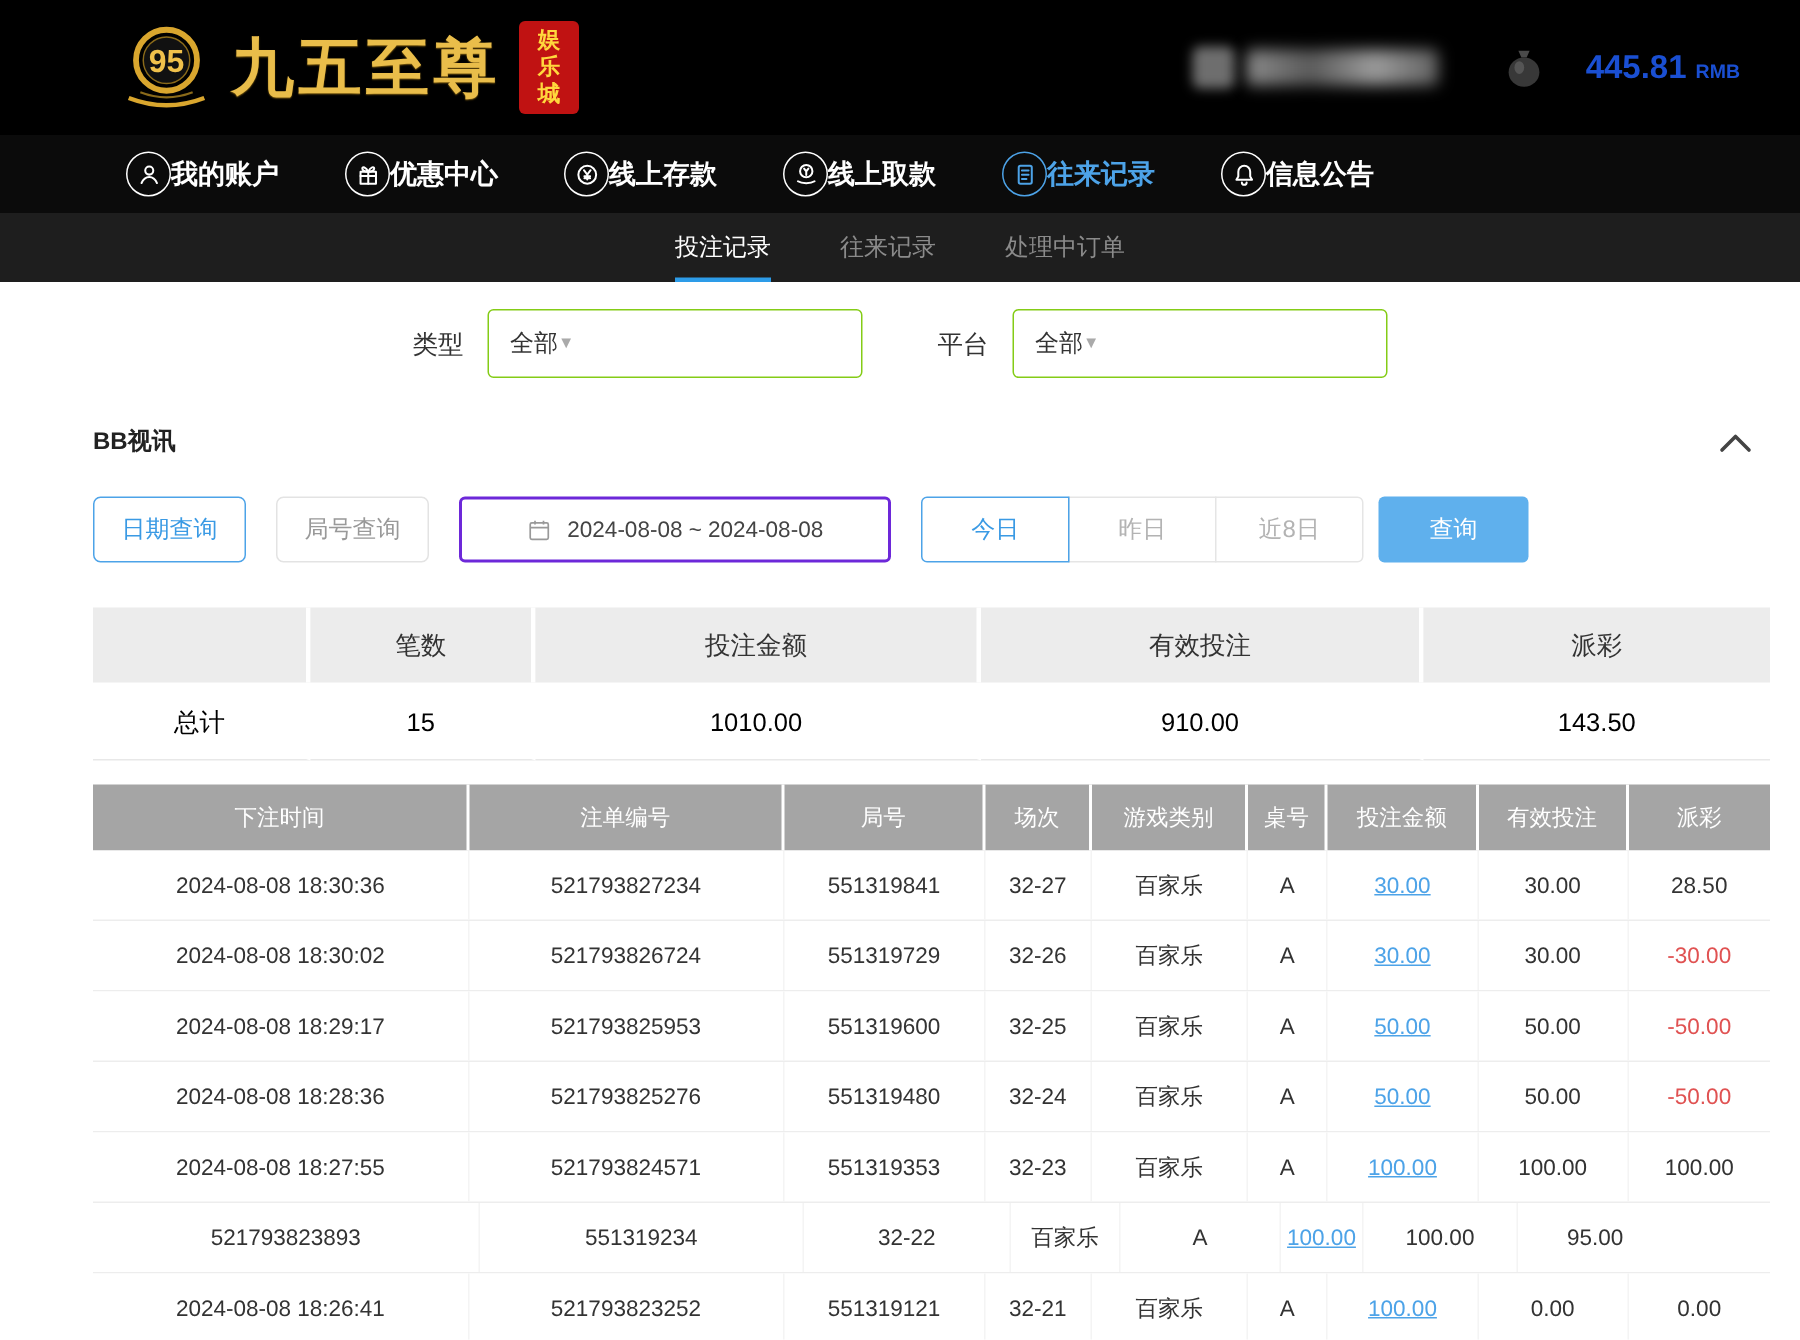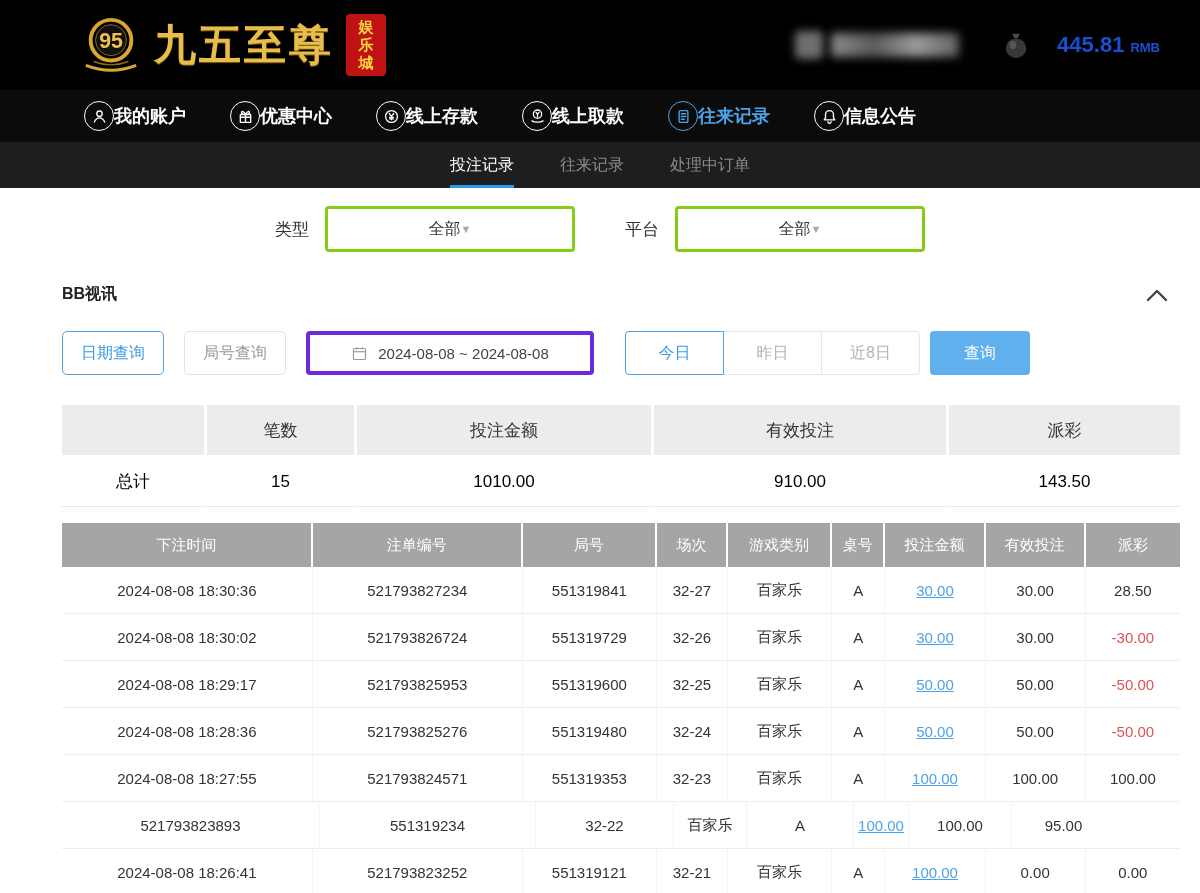--- a/index.html
+++ b/index.html
@@ -34,41 +34,41 @@
   .nav-item.active{color:var(--accent,#4da3e8);}
   
   .subnav{height:46px;background:#1e1e1e;display:flex;justify-content:center;gap:46px;}
   .subtab{display:flex;align-items:center;height:100%;color:#8b8b8b;font-size:16px;cursor:pointer;
     border-bottom:3px solid transparent;padding-top:3px;}
   .subtab.active{color:#fff;border-bottom-color:#2d9ce8;}
   
   .content{padding:18px 20px 0 62px;}
   .filters{display:flex;justify-content:center;align-items:center;gap:16px;margin-right:42px;}
   .flabel{font-size:17px;color:#333;}
-  .select{width:250px;height:46px;border:3px solid #84cc16;border-radius:4px;background:#fff;
-    display:flex;align-items:center;justify-content:center;padding:0 14px;font-size:16px;color:#333;cursor:pointer;}
+  .select{width:250px;height:46px;border:1px solid #84cc16;border-radius:4px;background:#fff;
+    display:flex;align-items:center;justify-content:flex-start;padding:0 14px;font-size:16px;color:#333;cursor:pointer;}
   .select + .flabel{margin-left:34px;}
   .caret{color:#aaa;font-size:11px;}
   .section-head{display:flex;justify-content:space-between;align-items:center;margin-top:32px;}
   .section-title{font-size:16px;font-weight:bold;color:#222;}
   .collapse{cursor:pointer;display:flex;align-items:center;padding-right:12px;}
   .collapse svg{stroke:#444;fill:none;stroke-width:2.4;stroke-linecap:round;stroke-linejoin:round;}
   
   .toolbar{display:flex;align-items:center;margin-top:26px;}
   .btn{height:44px;border-radius:5px;font-size:16px;display:flex;align-items:center;justify-content:center;
     cursor:pointer;background:#fff;}
   .btn-datequery{width:102px;border:1px solid var(--accent,#4da3e8);color:#3a9ae4;}
   .btn-roundquery{width:102px;border:1px solid #e3e3e3;color:#999;margin-left:20px;}
-  .datebox{width:288px;height:44px;border:4px solid #6d28d9;border-radius:4px;margin-left:20px;
+  .datebox{width:288px;height:44px;border:2px solid #6d28d9;border-radius:4px;margin-left:20px;
     display:flex;align-items:center;justify-content:center;gap:10px;color:#444;font-size:15px;cursor:pointer;}
   .datebox svg{stroke:#999;fill:none;stroke-width:1.6;}
   .quickgroup{display:flex;margin-left:20px;}
   .quick{width:99px;height:44px;border:1px solid #e5e5e5;color:#b3b3b3;font-size:16px;
     display:flex;align-items:center;justify-content:center;cursor:pointer;background:#fff;margin-left:-1px;}
-  .quick:first-child{border-radius:4px 0 0 4px;margin-left:11px;}
+  .quick:first-child{border-radius:4px 0 0 4px;margin-left:0;}
   .quick:last-child{border-radius:0 4px 4px 0;}
   .quick.active{border-color:var(--accent,#4da3e8);color:#3a9ae4;z-index:1;}
   .btn-search{width:100px;background:#5fb0ed;color:#fff;border:none;margin-left:10px;border-radius:4px;}
   
   .summary{margin-top:30px;}
   .sum-row{display:flex;}
   .sum-row.head{margin-bottom:2px;}
   .sum-cell{height:50px;display:flex;align-items:center;justify-content:center;font-size:17px;border-right:3px solid #fff;}
   .sum-row.head .sum-cell{background:#ececec;color:#333;}
   .sum-row.body .sum-cell{background:#fff;color:#000;border-bottom:1px solid #e8e8e8;}

